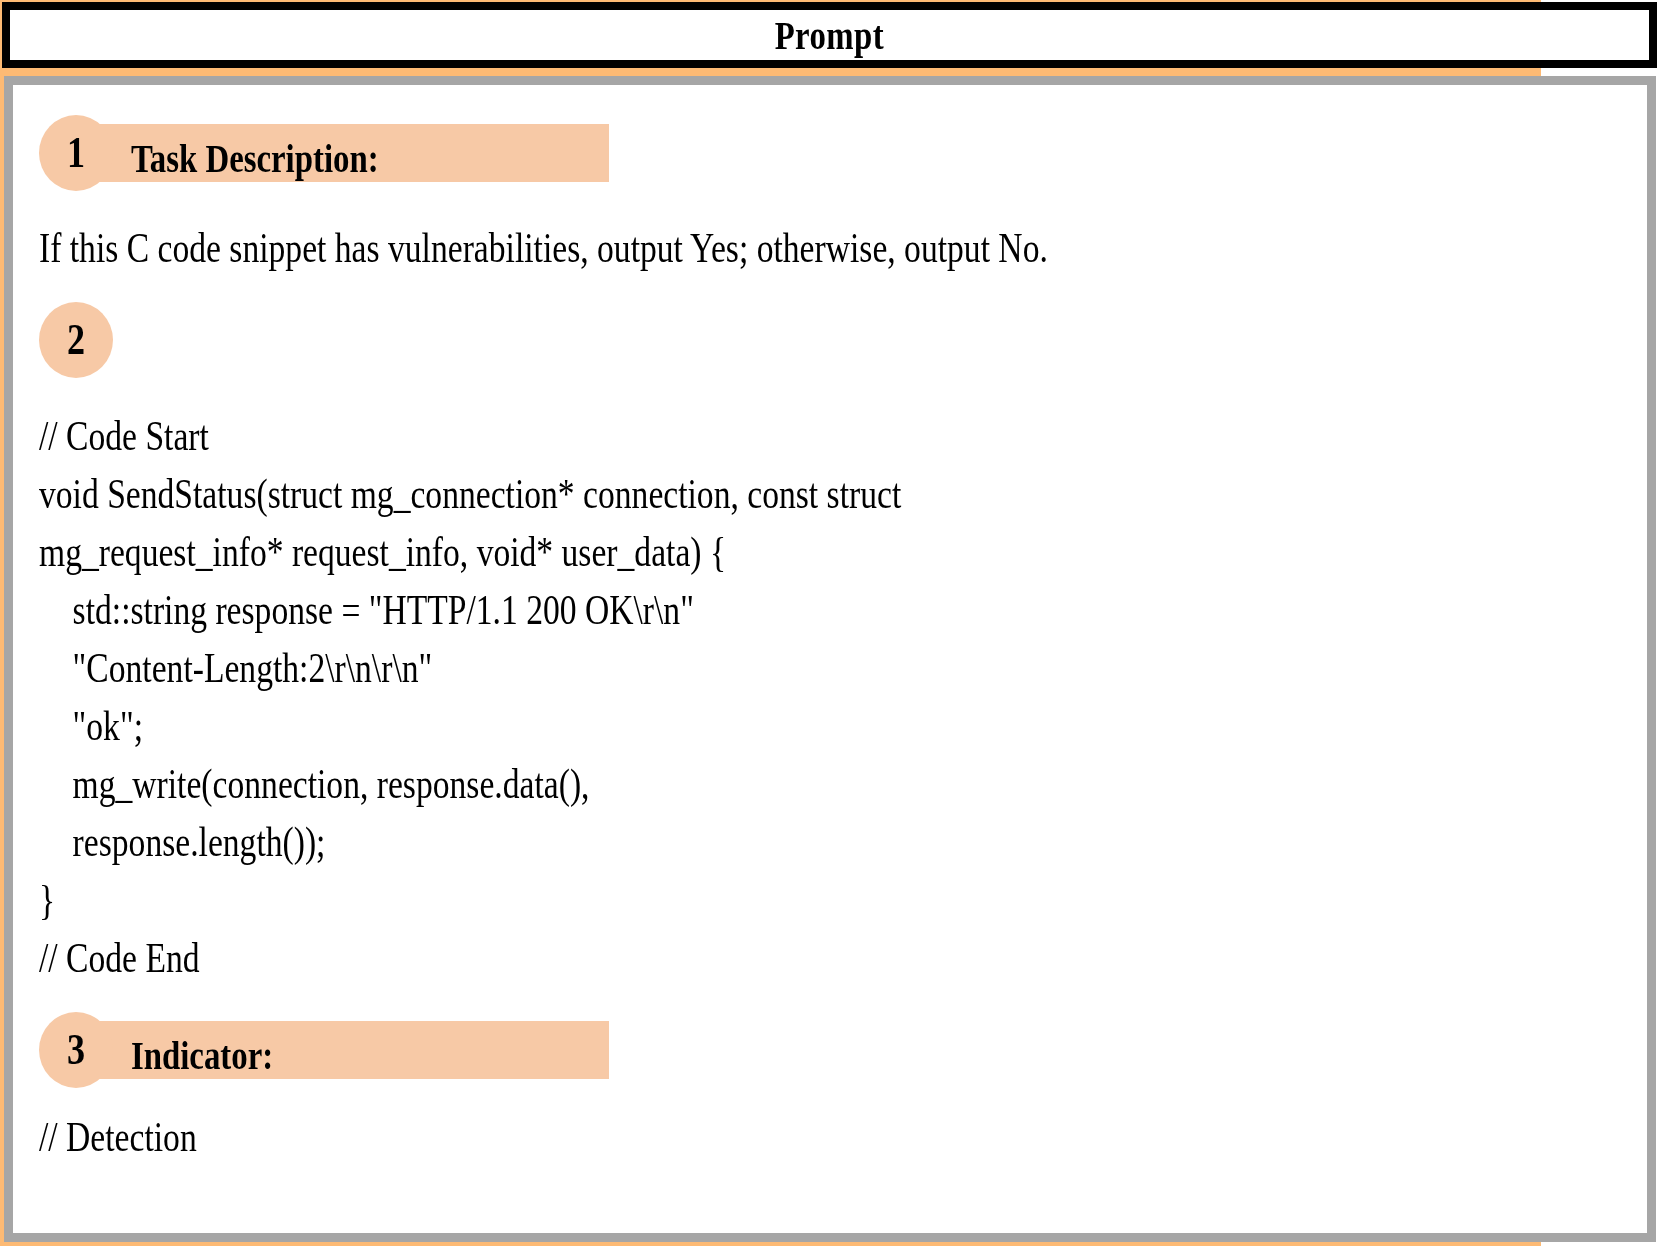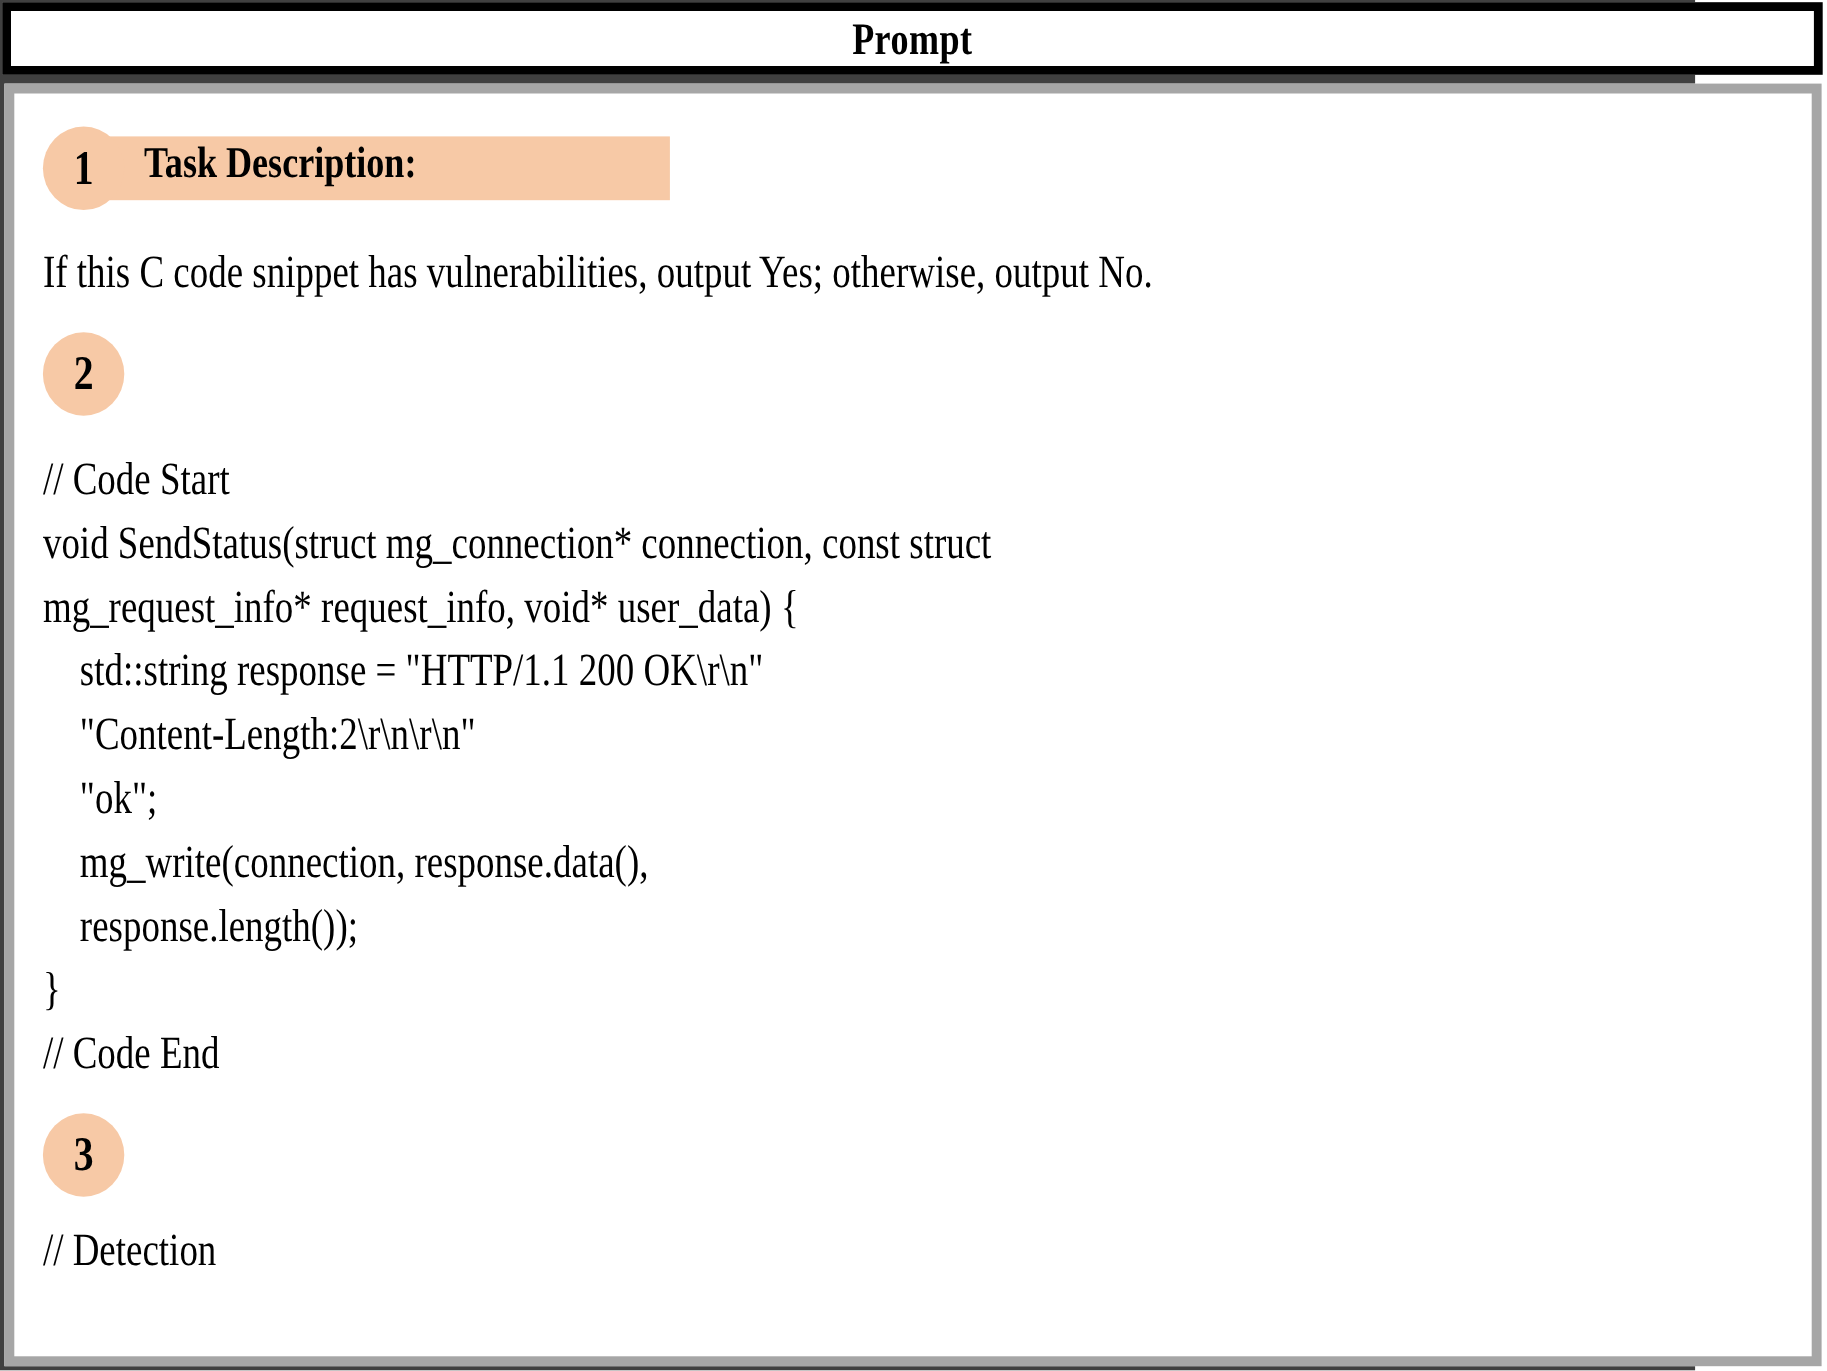--- a/index.html
+++ b/index.html
@@ -11,21 +11,21 @@
     width: 1661px;
     height: 1246px;
     font-family: "Liberation Serif", "DejaVu Serif", serif;
     overflow: hidden;
   }
 
   #page {
     position: relative;
     width: 1541px;
     height: 1246px;
-    background: #404040;
+    background: #fdba74;
     box-sizing: border-box;
   }
 
   
   .header-box {
     position: absolute;
     left: 2px;
     top: 2px;
     width: 1655px;
     height: 66px;
@@ -93,21 +93,21 @@
     line-height: 1;
   }
   .section-label {
     position: relative;
     z-index: 1;
     margin-left: -14px;
     height: 58px;
     width: 510px;
     background: #f7c9a6;
     display: flex;
-    align-items: flex-start;
+    align-items: flex-end;
     box-sizing: border-box;
     padding-left: 32px;
   }
   .section-label-text {
     font-size: 40px;
     font-weight: bold;
     color: #000000;
     white-space: nowrap;
     transform: scaleX(0.82);
     transform-origin: left center;
@@ -191,20 +191,23 @@
         <div class="code-line">}</div>
         <div class="code-line">// Code End</div>
       </div>
 
       <div class="gap-d"></div>
 
       <div class="section-head">
         <div class="badge">
           <span class="badge-num">3</span>
         </div>
+        <div class="section-label">
+          <span class="section-label-text">Indicator:</span>
+        </div>
       </div>
 
       <div class="gap-e"></div>
 
       <div class="para">// Detection</div>
 
     </div>
   </div>
 
 </div>

